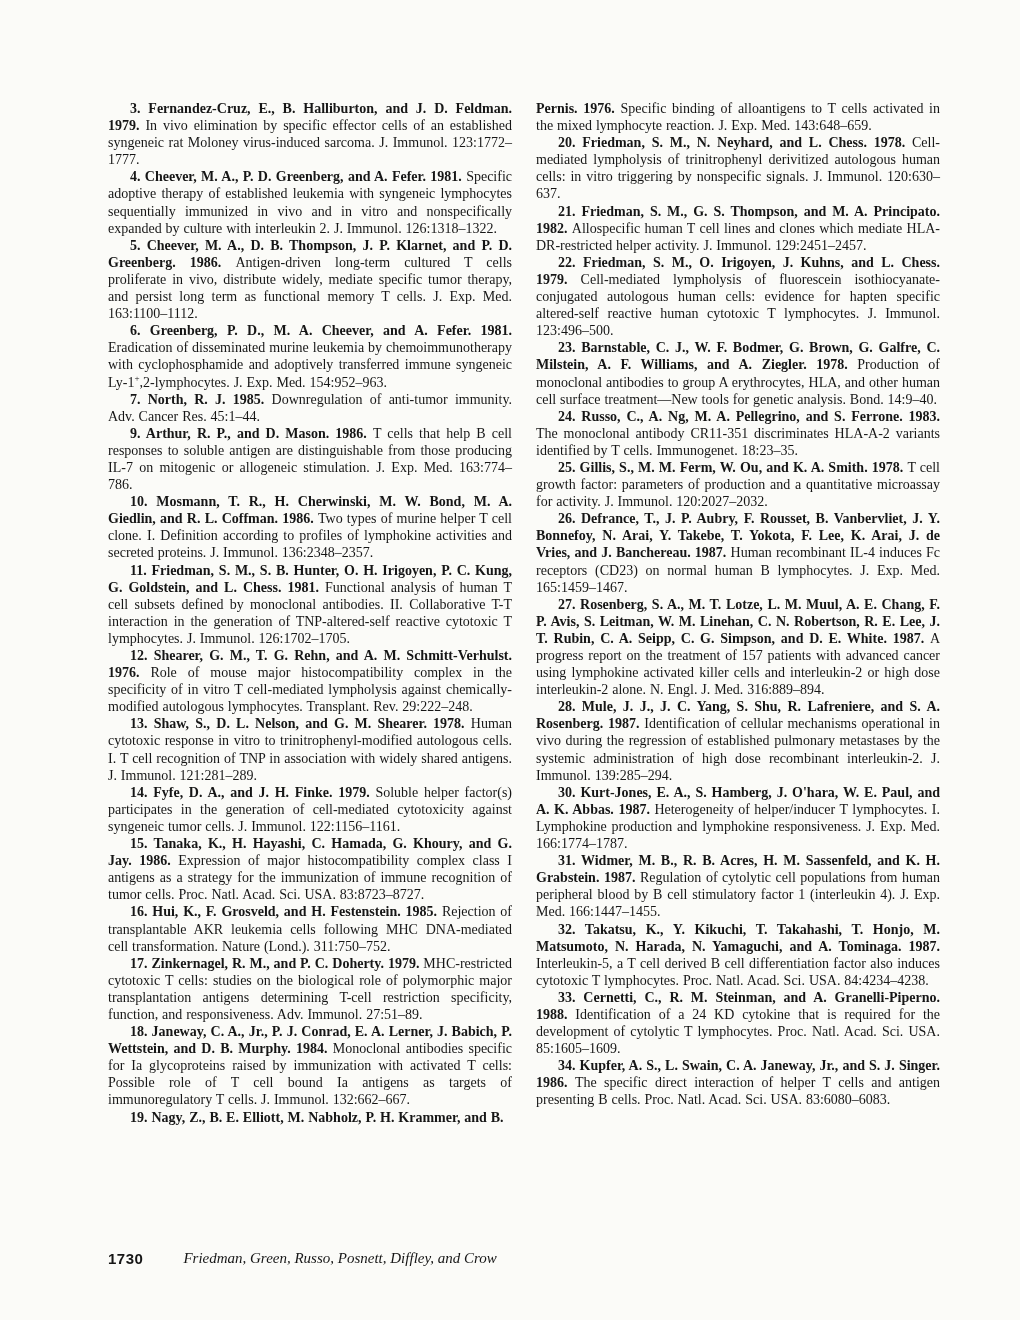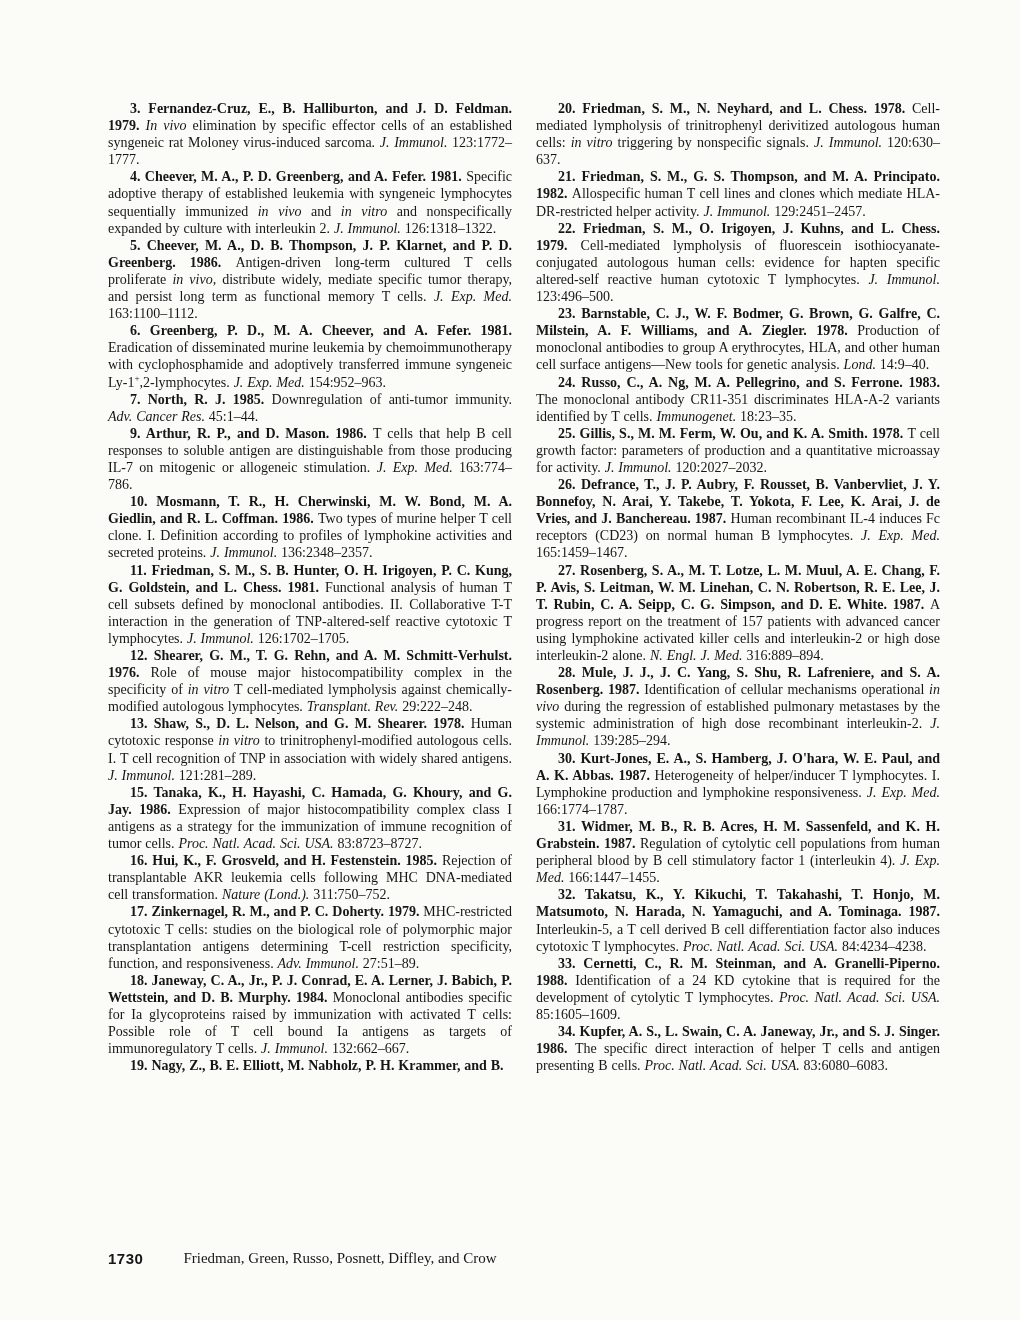--- a/index.html
+++ b/index.html
@@ -35,21 +35,21 @@
     font-size: 14px;
     line-height: 17.1px;
     text-align: justify;
     text-indent: 22px;
     word-spacing: 0.4px;
   }
   p.ref.cont {
     text-indent: 0;
   }
   p.ref .b { font-weight: bold; }
-  p.ref .i { font-style: italic; }
+  p.ref .i { }
   p.ref sup {
     font-size: 9px;
     line-height: 0;
     vertical-align: super;
   }
   .footer {
     position: absolute;
     top: 1250px;
     left: 108px;
     width: 832px;
@@ -57,50 +57,53 @@
     align-items: flex-end;
   }
   .footer .pageno {
     font-family: "Liberation Sans", "DejaVu Sans", sans-serif;
     font-weight: bold;
     font-size: 15px;
     letter-spacing: 0.5px;
   }
   .footer .running {
     margin-left: 40px;
+    font-style: italic;
     font-size: 15px;
   }
 </style>
 </head>
 <body style="background: rgb(251, 251, 248); color: rgb(22, 22, 22);">
 
 <div class="page">
   <div class="columns">
     <div class="col" id="col-left">
         <p class="ref"><span class="b">3. Fernandez-Cruz, E., B. Halliburton, and J. D. Feldman. 1979. </span><span class="i">In vivo</span><span> elimination by specific effector cells of an established syngeneic rat Moloney virus-induced sarcoma. </span><span class="i">J. Immunol.</span><span> 123:1772–1777.</span></p>
         <p class="ref"><span class="b">4. Cheever, M. A., P. D. Greenberg, and A. Fefer. 1981. </span><span>Specific adoptive therapy of established leukemia with syngeneic lymphocytes sequentially immunized </span><span class="i">in vivo</span><span> and </span><span class="i">in vitro</span><span> and nonspecifically expanded by culture with interleukin 2. </span><span class="i">J. Immunol.</span><span> 126:1318–1322.</span></p>
         <p class="ref"><span class="b">5. Cheever, M. A., D. B. Thompson, J. P. Klarnet, and P. D. Greenberg. 1986. </span><span>Antigen-driven long-term cultured T cells proliferate </span><span class="i">in vivo,</span><span> distribute widely, mediate specific tumor therapy, and persist long term as functional memory T cells. </span><span class="i">J. Exp. Med.</span><span> 163:1100–1112.</span></p>
         <p class="ref"><span class="b">6. Greenberg, P. D., M. A. Cheever, and A. Fefer. 1981. </span><span>Eradication of disseminated murine leukemia by chemoimmunotherapy with cyclophosphamide and adoptively transferred immune syngeneic Ly-1</span><sup>+</sup><span>,2-lymphocytes. </span><span class="i">J. Exp. Med.</span><span> 154:952–963.</span></p>
         <p class="ref"><span class="b">7. North, R. J. 1985. </span><span>Downregulation of anti-tumor immunity. </span><span class="i">Adv. Cancer Res.</span><span> 45:1–44.</span></p>
         <p class="ref"><span class="b">9. Arthur, R. P., and D. Mason. 1986. </span><span>T cells that help B cell responses to soluble antigen are distinguishable from those producing IL-7 on mitogenic or allogeneic stimulation. </span><span class="i">J. Exp. Med.</span><span> 163:774–786.</span></p>
         <p class="ref"><span class="b">10. Mosmann, T. R., H. Cherwinski, M. W. Bond, M. A. Giedlin, and R. L. Coffman. 1986. </span><span>Two types of murine helper T cell clone. I. Definition according to profiles of lymphokine activities and secreted proteins. </span><span class="i">J. Immunol.</span><span> 136:2348–2357.</span></p>
         <p class="ref"><span class="b">11. Friedman, S. M., S. B. Hunter, O. H. Irigoyen, P. C. Kung, G. Goldstein, and L. Chess. 1981. </span><span>Functional analysis of human T cell subsets defined by monoclonal antibodies. II. Collaborative T-T interaction in the generation of TNP-altered-self reactive cytotoxic T lymphocytes. </span><span class="i">J. Immunol.</span><span> 126:1702–1705.</span></p>
         <p class="ref"><span class="b">12. Shearer, G. M., T. G. Rehn, and A. M. Schmitt-Verhulst. 1976. </span><span>Role of mouse major histocompatibility complex in the specificity of </span><span class="i">in vitro</span><span> T cell-mediated lympholysis against chemically-modified autologous lymphocytes. </span><span class="i">Transplant. Rev.</span><span> 29:222–248.</span></p>
         <p class="ref"><span class="b">13. Shaw, S., D. L. Nelson, and G. M. Shearer. 1978. </span><span>Human cytotoxic response </span><span class="i">in vitro</span><span> to trinitrophenyl-modified autologous cells. I. T cell recognition of TNP in association with widely shared antigens. </span><span class="i">J. Immunol.</span><span> 121:281–289.</span></p>
+        <p class="ref"><span class="b">14. Fyfe, D. A., and J. H. Finke. 1979. </span><span>Soluble helper factor(s) participates in the generation of cell-mediated cytotoxicity against syngeneic tumor cells. </span><span class="i">J. Immunol.</span><span> 122:1156–1161.</span></p>
         <p class="ref"><span class="b">15. Tanaka, K., H. Hayashi, C. Hamada, G. Khoury, and G. Jay. 1986. </span><span>Expression of major histocompatibility complex class I antigens as a strategy for the immunization of immune recognition of tumor cells. </span><span class="i">Proc. Natl. Acad. Sci. USA.</span><span> 83:8723–8727.</span></p>
         <p class="ref"><span class="b">16. Hui, K., F. Grosveld, and H. Festenstein. 1985. </span><span>Rejection of transplantable AKR leukemia cells following MHC DNA-mediated cell transformation. </span><span class="i">Nature (Lond.).</span><span> 311:750–752.</span></p>
         <p class="ref"><span class="b">17. Zinkernagel, R. M., and P. C. Doherty. 1979. </span><span>MHC-restricted cytotoxic T cells: studies on the biological role of polymorphic major transplantation antigens determining T-cell restriction specificity, function, and responsiveness. </span><span class="i">Adv. Immunol.</span><span> 27:51–89.</span></p>
         <p class="ref"><span class="b">18. Janeway, C. A., Jr., P. J. Conrad, E. A. Lerner, J. Babich, P. Wettstein, and D. B. Murphy. 1984. </span><span>Monoclonal antibodies specific for Ia glycoproteins raised by immunization with activated T cells: Possible role of T cell bound Ia antigens as targets of immunoregulatory T cells. </span><span class="i">J. Immunol.</span><span> 132:662–667.</span></p>
         <p class="ref"><span class="b">19. Nagy, Z., B. E. Elliott, M. Nabholz, P. H. Krammer, and B.</span></p>
       </div>
     <div class="col" id="col-right">
+        <p class="ref cont"><span class="b">Pernis. 1976. </span><span>Specific binding of alloantigens to T cells activated in the mixed lymphocyte reaction. </span><span class="i">J. Exp. Med.</span><span> 143:648–659.</span></p>
         <p class="ref"><span class="b">20. Friedman, S. M., N. Neyhard, and L. Chess. 1978. </span><span>Cell-mediated lympholysis of trinitrophenyl derivitized autologous human cells: </span><span class="i">in vitro</span><span> triggering by nonspecific signals. </span><span class="i">J. Immunol.</span><span> 120:630–637.</span></p>
         <p class="ref"><span class="b">21. Friedman, S. M., G. S. Thompson, and M. A. Principato. 1982. </span><span>Allospecific human T cell lines and clones which mediate HLA-DR-restricted helper activity. </span><span class="i">J. Immunol.</span><span> 129:2451–2457.</span></p>
         <p class="ref"><span class="b">22. Friedman, S. M., O. Irigoyen, J. Kuhns, and L. Chess. 1979. </span><span>Cell-mediated lympholysis of fluorescein isothiocyanate-conjugated autologous human cells: evidence for hapten specific altered-self reactive human cytotoxic T lymphocytes. </span><span class="i">J. Immunol.</span><span> 123:496–500.</span></p>
-        <p class="ref"><span class="b">23. Barnstable, C. J., W. F. Bodmer, G. Brown, G. Galfre, C. Milstein, A. F. Williams, and A. Ziegler. 1978. </span><span>Production of monoclonal antibodies to group A erythrocytes, HLA, and other human cell surface antigens—New tools for genetic analysis. </span><span class="i">Lond.</span><span> 14:9–40.</span></p>
+        <p class="ref"><span class="b">23. Barnstable, C. J., W. F. Bodmer, G. Brown, G. Galfre, C. Milstein, A. F. Williams, and A. Ziegler. 1978. </span><span>Production of monoclonal antibodies to group A erythrocytes, HLA, and other human cell surface treatment—New tools for genetic analysis. </span><span class="i">Bond.</span><span> 14:9–40.</span></p>
         <p class="ref"><span class="b">24. Russo, C., A. Ng, M. A. Pellegrino, and S. Ferrone. 1983. </span><span>The monoclonal antibody CR11-351 discriminates HLA-A-2 variants identified by T cells. </span><span class="i">Immunogenet.</span><span> 18:23–35.</span></p>
         <p class="ref"><span class="b">25. Gillis, S., M. M. Ferm, W. Ou, and K. A. Smith. 1978. </span><span>T cell growth factor: parameters of production and a quantitative microassay for activity. </span><span class="i">J. Immunol.</span><span> 120:2027–2032.</span></p>
         <p class="ref"><span class="b">26. Defrance, T., J. P. Aubry, F. Rousset, B. Vanbervliet, J. Y. Bonnefoy, N. Arai, Y. Takebe, T. Yokota, F. Lee, K. Arai, J. de Vries, and J. Banchereau. 1987. </span><span>Human recombinant IL-4 induces Fc receptors (CD23) on normal human B lymphocytes. </span><span class="i">J. Exp. Med.</span><span> 165:1459–1467.</span></p>
         <p class="ref"><span class="b">27. Rosenberg, S. A., M. T. Lotze, L. M. Muul, A. E. Chang, F. P. Avis, S. Leitman, W. M. Linehan, C. N. Robertson, R. E. Lee, J. T. Rubin, C. A. Seipp, C. G. Simpson, and D. E. White. 1987. </span><span>A progress report on the treatment of 157 patients with advanced cancer using lymphokine activated killer cells and interleukin-2 or high dose interleukin-2 alone. </span><span class="i">N. Engl. J. Med.</span><span> 316:889–894.</span></p>
         <p class="ref"><span class="b">28. Mule, J. J., J. C. Yang, S. Shu, R. Lafreniere, and S. A. Rosenberg. 1987. </span><span>Identification of cellular mechanisms operational </span><span class="i">in vivo</span><span> during the regression of established pulmonary metastases by the systemic administration of high dose recombinant interleukin-2. </span><span class="i">J. Immunol.</span><span> 139:285–294.</span></p>
         <p class="ref"><span class="b">30. Kurt-Jones, E. A., S. Hamberg, J. O'hara, W. E. Paul, and A. K. Abbas. 1987. </span><span>Heterogeneity of helper/inducer T lymphocytes. I. Lymphokine production and lymphokine responsiveness. </span><span class="i">J. Exp. Med.</span><span> 166:1774–1787.</span></p>
         <p class="ref"><span class="b">31. Widmer, M. B., R. B. Acres, H. M. Sassenfeld, and K. H. Grabstein. 1987. </span><span>Regulation of cytolytic cell populations from human peripheral blood by B cell stimulatory factor 1 (interleukin 4). </span><span class="i">J. Exp. Med.</span><span> 166:1447–1455.</span></p>
         <p class="ref"><span class="b">32. Takatsu, K., Y. Kikuchi, T. Takahashi, T. Honjo, M. Matsumoto, N. Harada, N. Yamaguchi, and A. Tominaga. 1987. </span><span>Interleukin-5, a T cell derived B cell differentiation factor also induces cytotoxic T lymphocytes. </span><span class="i">Proc. Natl. Acad. Sci. USA.</span><span> 84:4234–4238.</span></p>
         <p class="ref"><span class="b">33. Cernetti, C., R. M. Steinman, and A. Granelli-Piperno. 1988. </span><span>Identification of a 24 KD cytokine that is required for the development of cytolytic T lymphocytes. </span><span class="i">Proc. Natl. Acad. Sci. USA.</span><span> 85:1605–1609.</span></p>
         <p class="ref"><span class="b">34. Kupfer, A. S., L. Swain, C. A. Janeway, Jr., and S. J. Singer. 1986. </span><span>The specific direct interaction of helper T cells and antigen presenting B cells. </span><span class="i">Proc. Natl. Acad. Sci. USA.</span><span> 83:6080–6083.</span></p>

